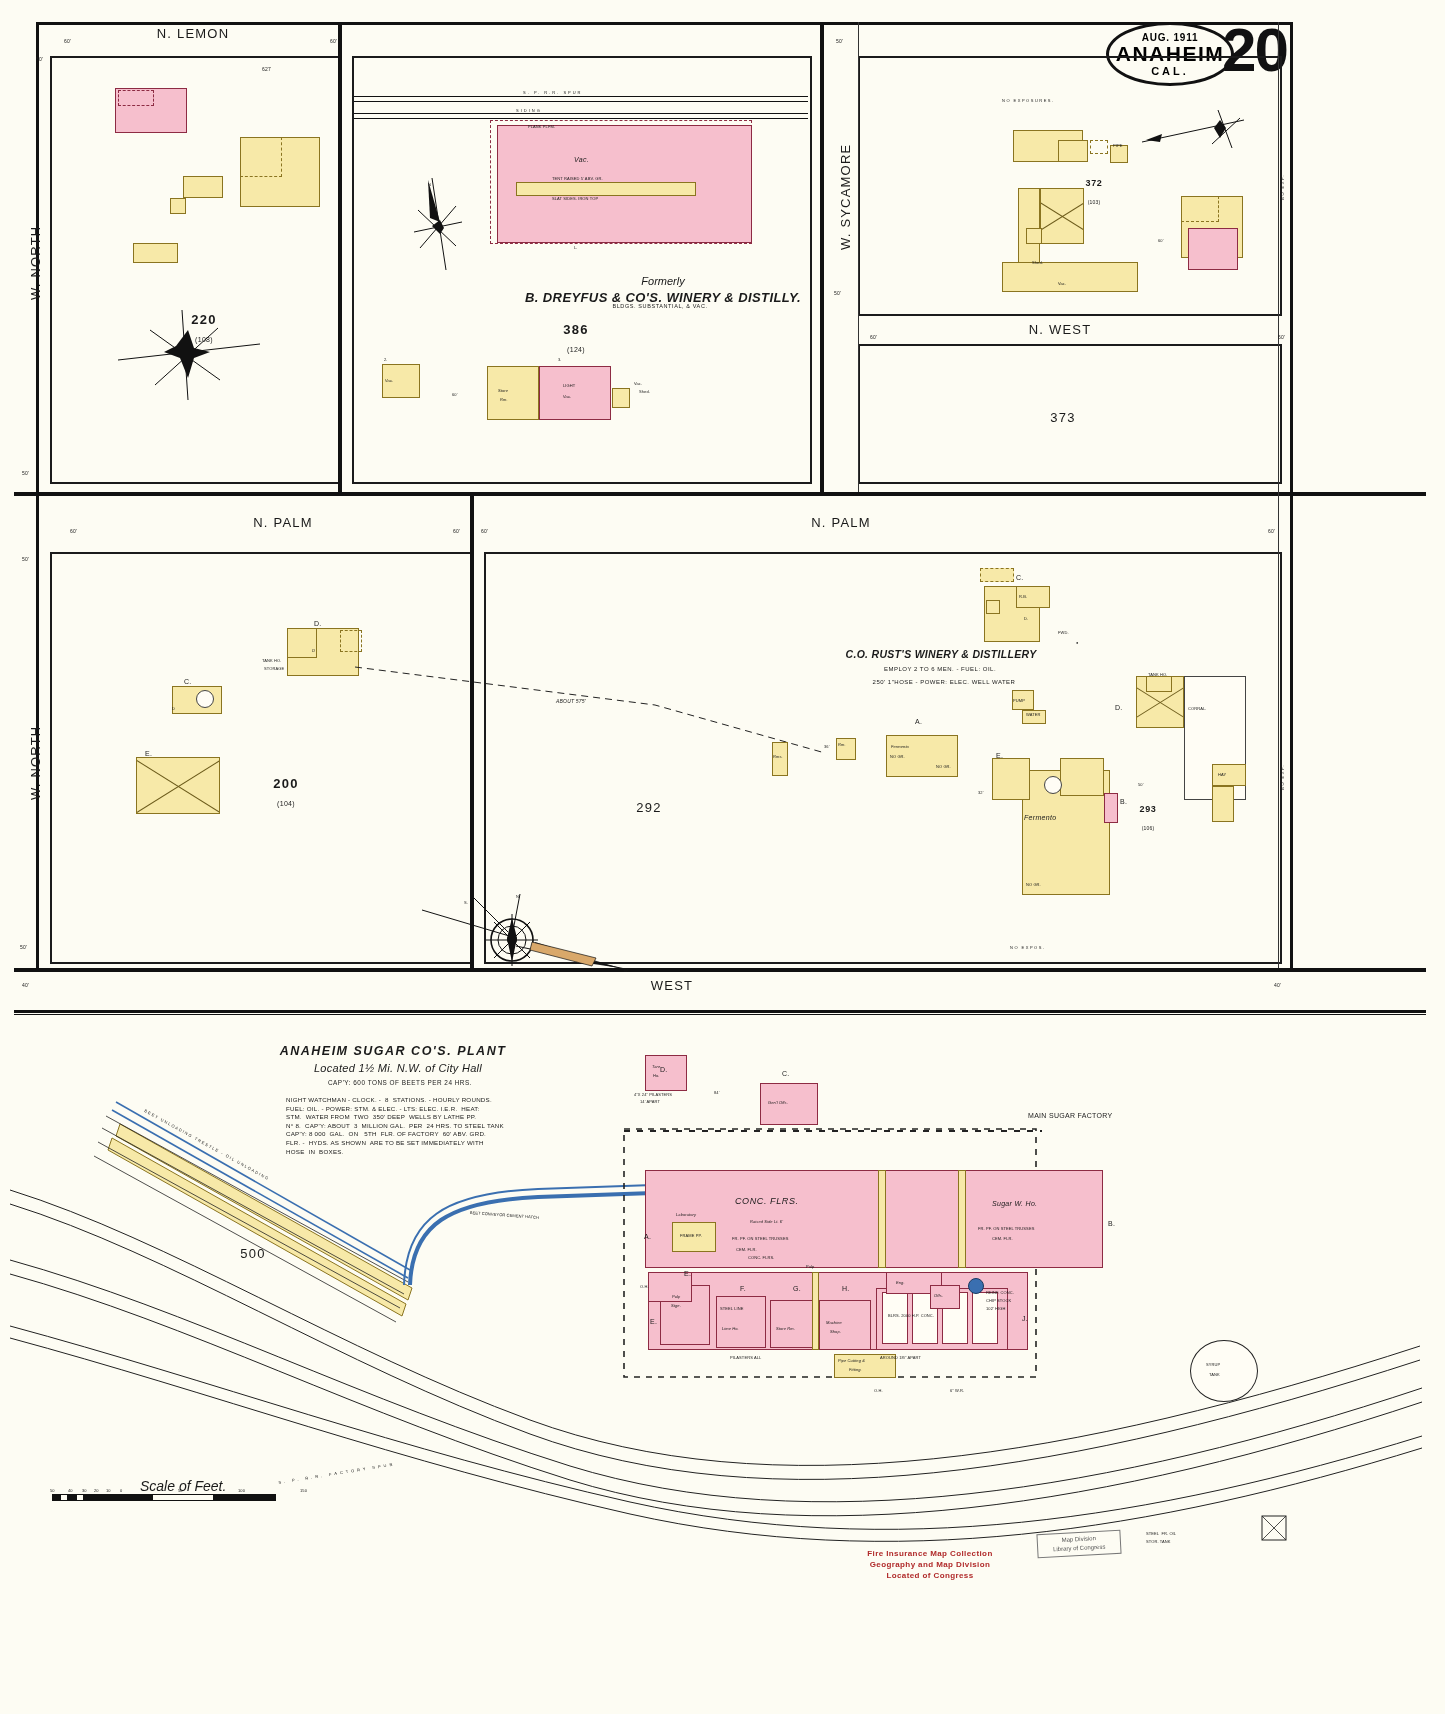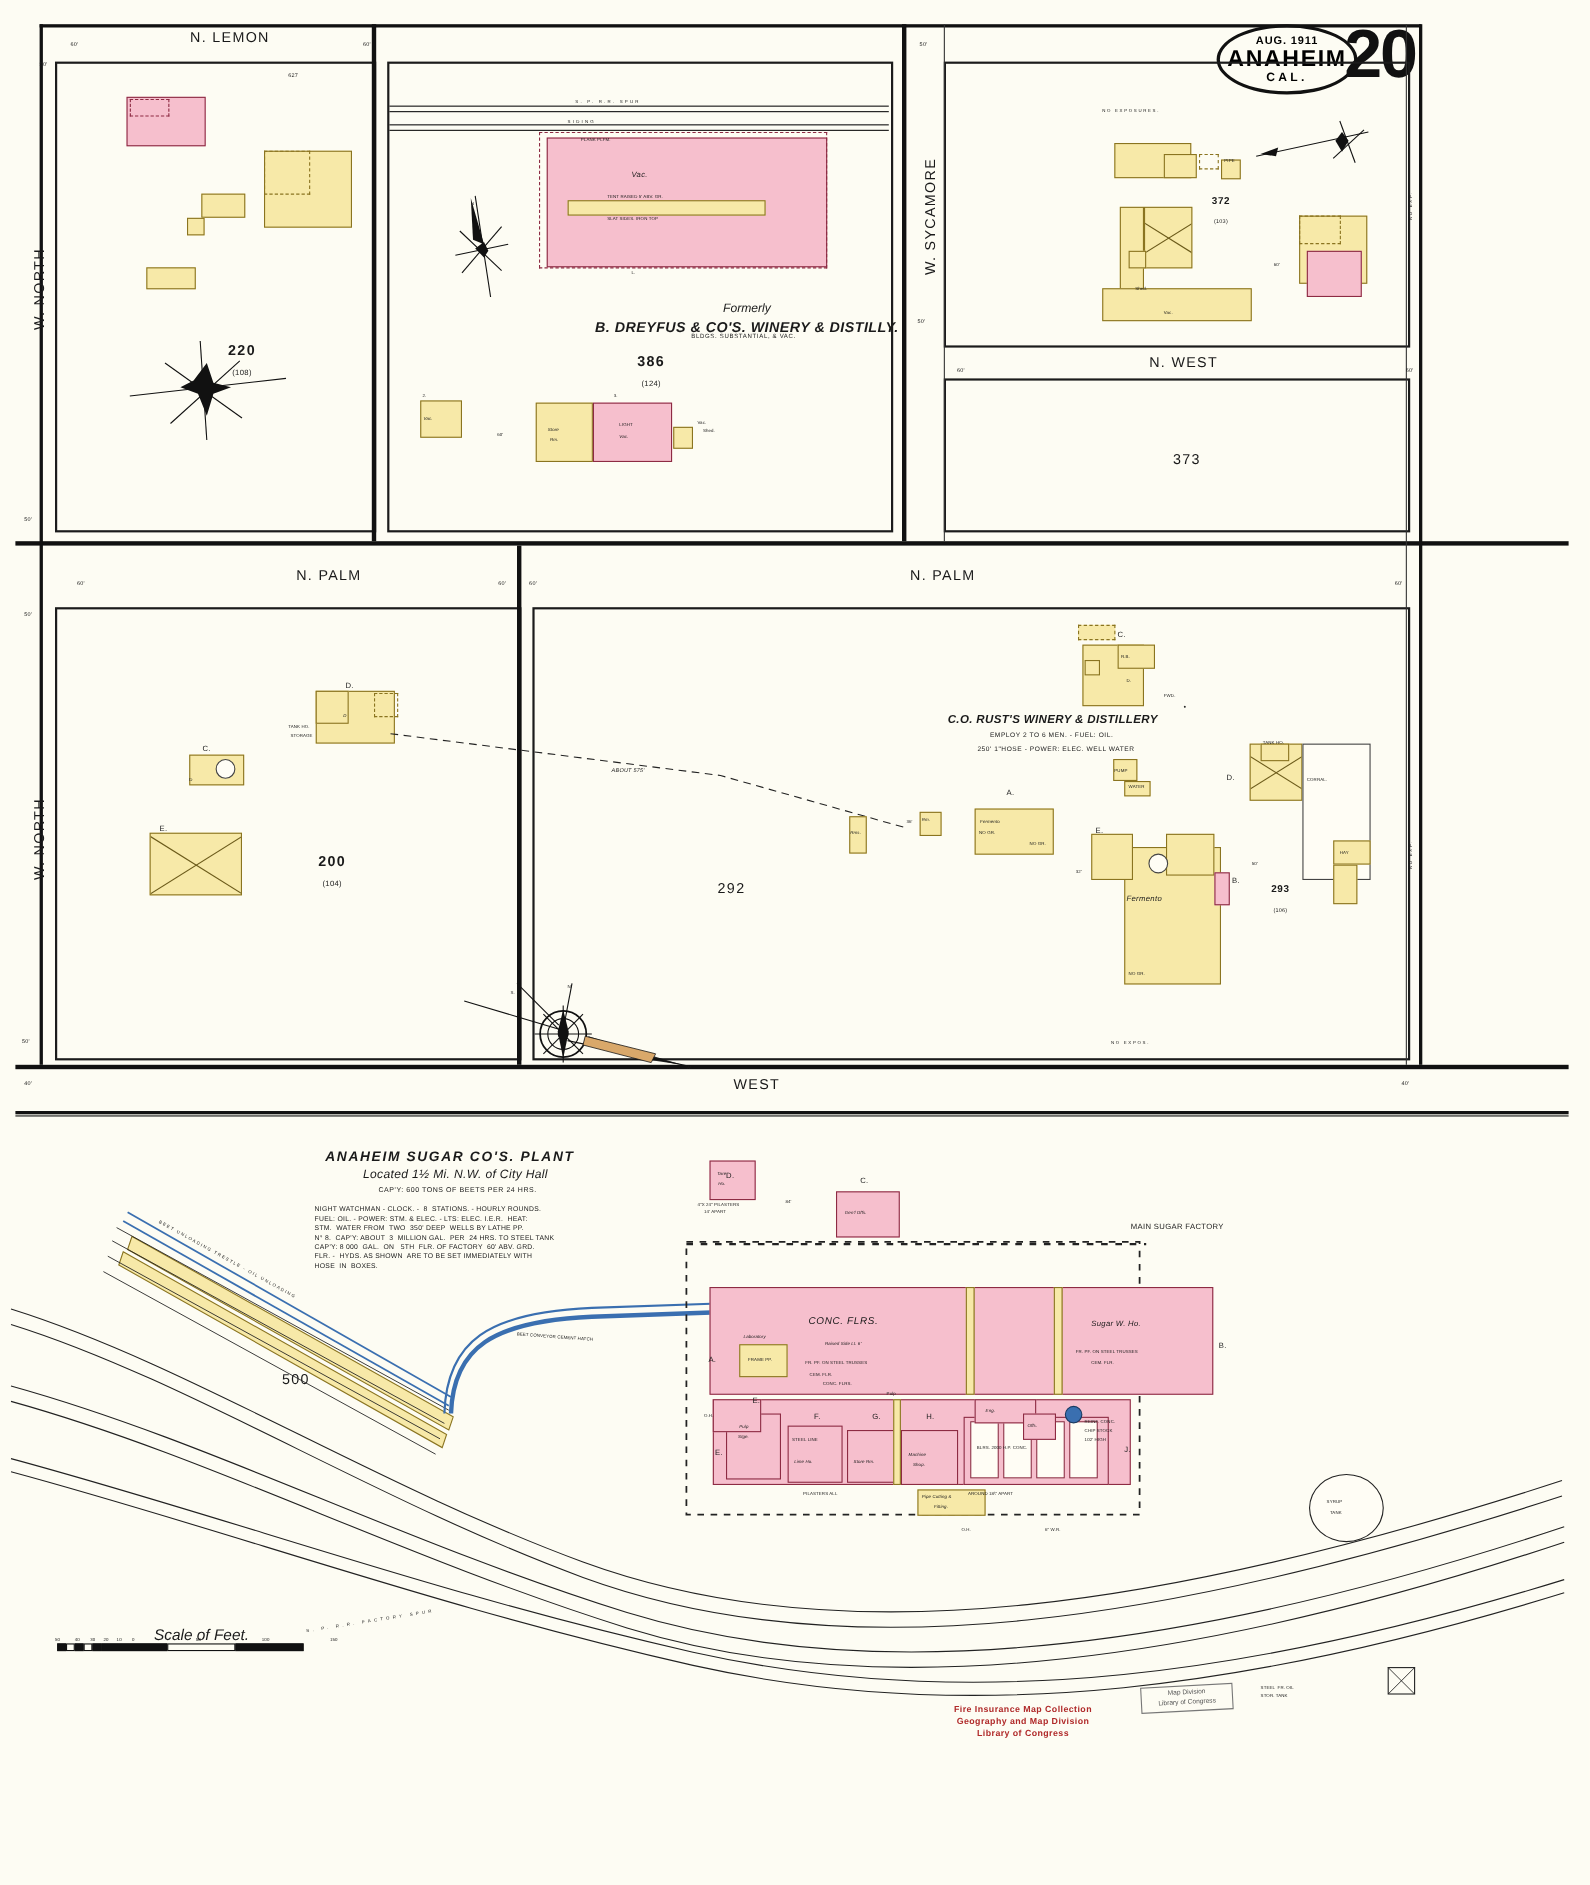--- a/index.html
+++ b/index.html
@@ -14,21 +14,21 @@
   
   .abs{position:absolute;}
   .lbl{position:absolute;white-space:nowrap;color:#1a1a1a;}
   .tiny{font-size:5px;letter-spacing:.2px;}
   .xtiny{font-size:4px;letter-spacing:.1px;}
   .small{font-size:7px;letter-spacing:.3px;}
   .med{font-size:9px;letter-spacing:.6px;}
   .big{font-size:13px;letter-spacing:1.2px;}
   .ital{font-style:italic;}
   .bold{font-weight:bold;}
-  .ctr{transform:translateX(-50%);text-align:center;margin-left:16px;}
+  .ctr{transform:translateX(-50%);text-align:center;}
 
   
   .street-line{position:absolute;background:#111;}
   .blockline{position:absolute;border:2px solid #1b1b1b;background:transparent;}
   .thin{position:absolute;border:1px solid #2a2a2a;}
 
   
   .bldg{position:absolute;box-sizing:border-box;border:1px solid #6b2233;}
   .pink{background:#f6bfcd;border-color:#8d2b43;}
   .yellow{background:#f7e9a8;border-color:#8a7420;}
@@ -522,20 +522,20 @@
   <div class="lbl xtiny" style="left:94px;top:1488px;">20</div>
   <div class="lbl xtiny" style="left:106px;top:1488px;">10</div>
   <div class="lbl xtiny" style="left:120px;top:1488px;">0</div>
   <div class="lbl xtiny" style="left:178px;top:1488px;">50</div>
   <div class="lbl xtiny" style="left:238px;top:1488px;">100</div>
   <div class="lbl xtiny" style="left:300px;top:1488px;">150</div>
 
   <div class="loc-stamp" style="left:830px;top:1548px;width:200px;">
     <span style="white-space:pre-line;">Fire Insurance Map Collection
 Geography and Map Division
-Library of Congress</span>
+Located of Congress</span>
   </div>
   <div class="loc-box" style="left:1037px;top:1532px;width:74px;">
     <span style="white-space:pre-line;">Map Division
 Library of Congress</span>
   </div>
 
 </div>
 
 </body></html>

